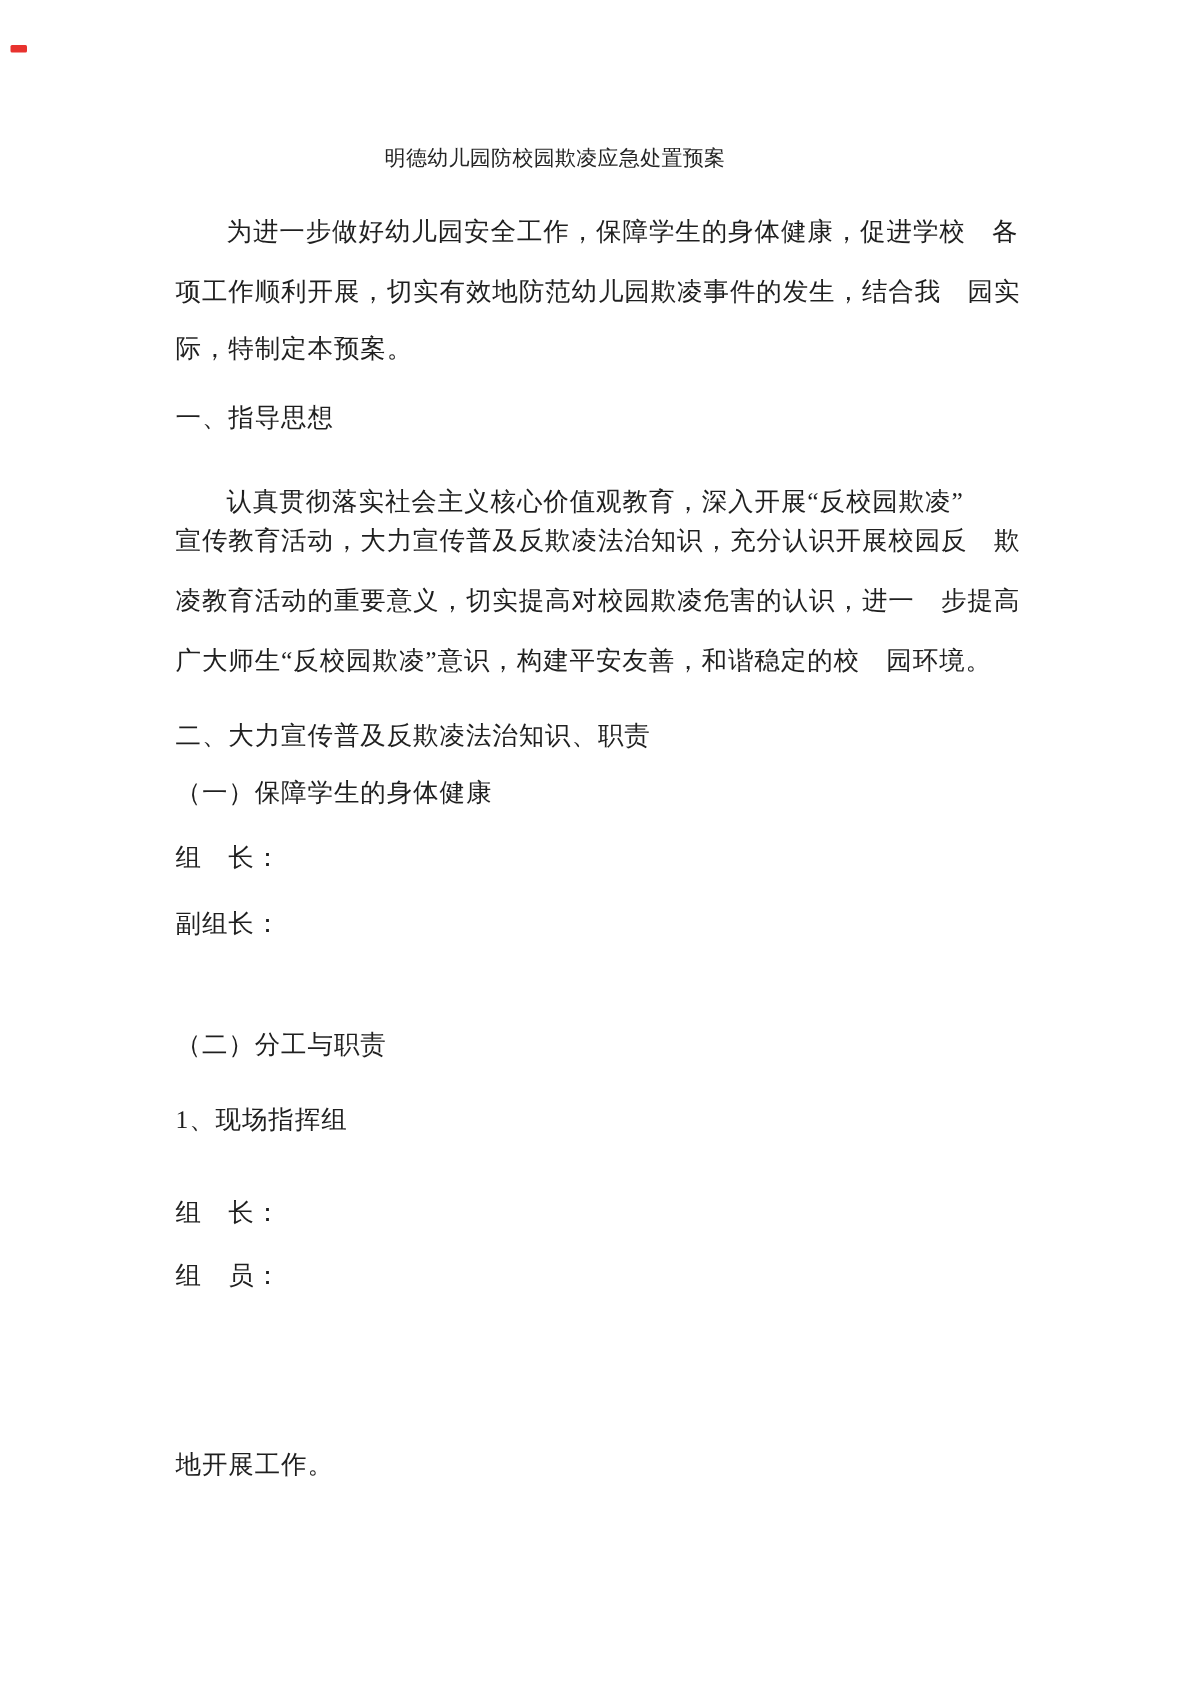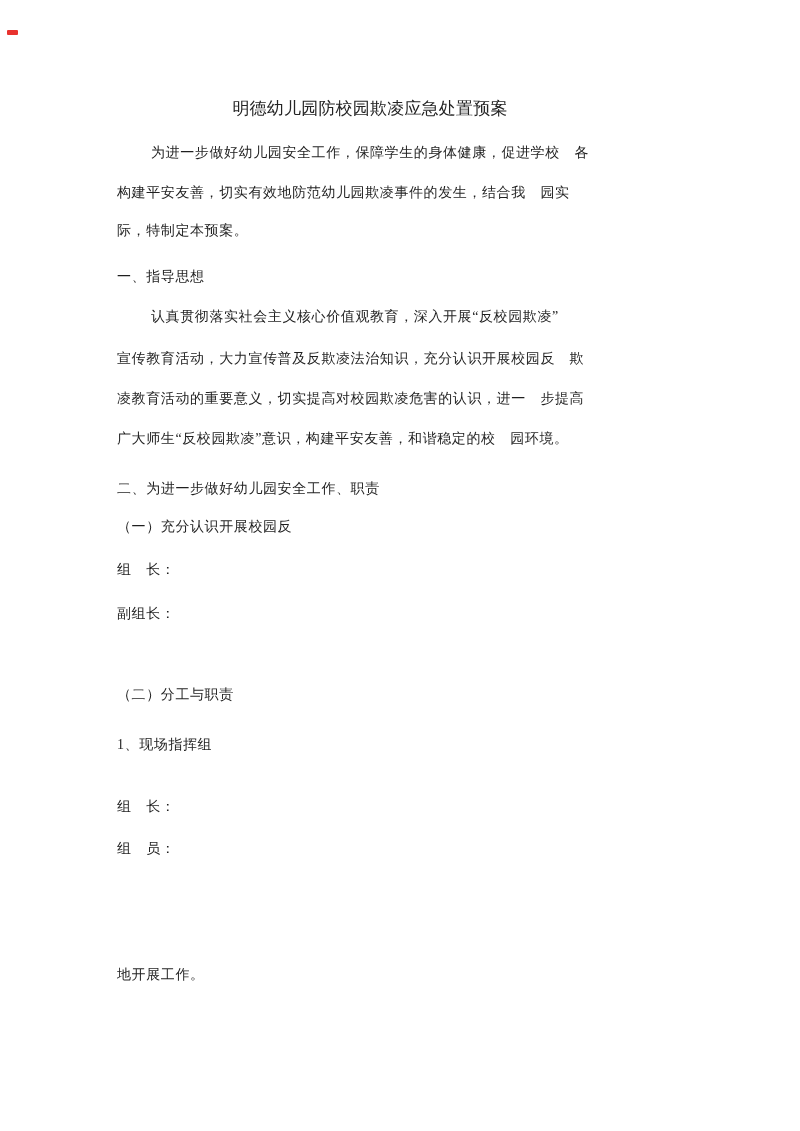--- a/index.html
+++ b/index.html
@@ -14,33 +14,33 @@
   .red-mark {
     position: absolute;
     left: 7px; top: 30px;
     width: 11px; height: 5px;
     background: #e8322e;
     border-radius: 1px;
   }
   .line {
     position: absolute;
     left: 117px;
-    font-size: 14px;
+    font-size: 17px;
     line-height: 1.25;
     letter-spacing: 0.6px;
     color: #1f1f1f;
     white-space: pre;
     -webkit-font-smoothing: antialiased;
   }
   .line.indent { left: 151px; }
   .line.title {
     left: 90px;
     width: 560px;
     text-align: center;
-    font-size: 17px;
+    font-size: 14px;
     letter-spacing: 0.2px;
     color: #242424;
   }
   .blank {
     display: inline-block;
     height: 15px;
     border-bottom: 2px solid #8a8a8a;
     vertical-align: baseline;
   }
   .blank.b1 { width: 36px; margin-left: 7px; }
@@ -50,33 +50,33 @@
 </head>
 <body>
 
 <div class="page">
 
   <div class="red-mark"></div>
 
   <div class="line title" style="top:98px">明德幼儿园防校园欺凌应急处置预案</div>
 
   <div class="line indent" style="top:144px">为进一步做好幼儿园安全工作，保障学生的身体健康，促进学校　各</div>
-  <div class="line" style="top:184px">构建平安友善，切实有效地防范幼儿园欺凌事件的发生，结合我　园实</div>
+  <div class="line" style="top:184px">项工作顺利开展，切实有效地防范幼儿园欺凌事件的发生，结合我　园实</div>
   <div class="line" style="top:222px">际，特制定本预案。</div>
 
   <div class="line" style="top:268px">一、指导思想</div>
 
-  <div class="line indent" style="top:308px">认真贯彻落实社会主义核心价值观教育，深入开展“反校园欺凌”</div>
+  <div class="line indent" style="top:324px">认真贯彻落实社会主义核心价值观教育，深入开展“反校园欺凌”</div>
   <div class="line" style="top:350px">宣传教育活动，大力宣传普及反欺凌法治知识，充分认识开展校园反　欺</div>
   <div class="line" style="top:390px">凌教育活动的重要意义，切实提高对校园欺凌危害的认识，进一　步提高</div>
   <div class="line" style="top:430px">广大师生“反校园欺凌”意识，构建平安友善，和谐稳定的校　园环境。</div>
 
-  <div class="line" style="top:480px">二、为进一步做好幼儿园安全工作、职责</div>
+  <div class="line" style="top:480px">二、大力宣传普及反欺凌法治知识、职责</div>
 
-  <div class="line" style="top:518px">（一）充分认识开展校园反</div>
+  <div class="line" style="top:518px">（一）保障学生的身体健康</div>
 
   <div class="line" style="top:561px">组　长：</div>
   <div class="line" style="top:605px">副组长：</div>
 
 
   <div class="line" style="top:686px">（二）分工与职责</div>
 
   <div class="line" style="top:736px">1、现场指挥组</div>
 
   <div class="line" style="top:798px">组　长：</div>

